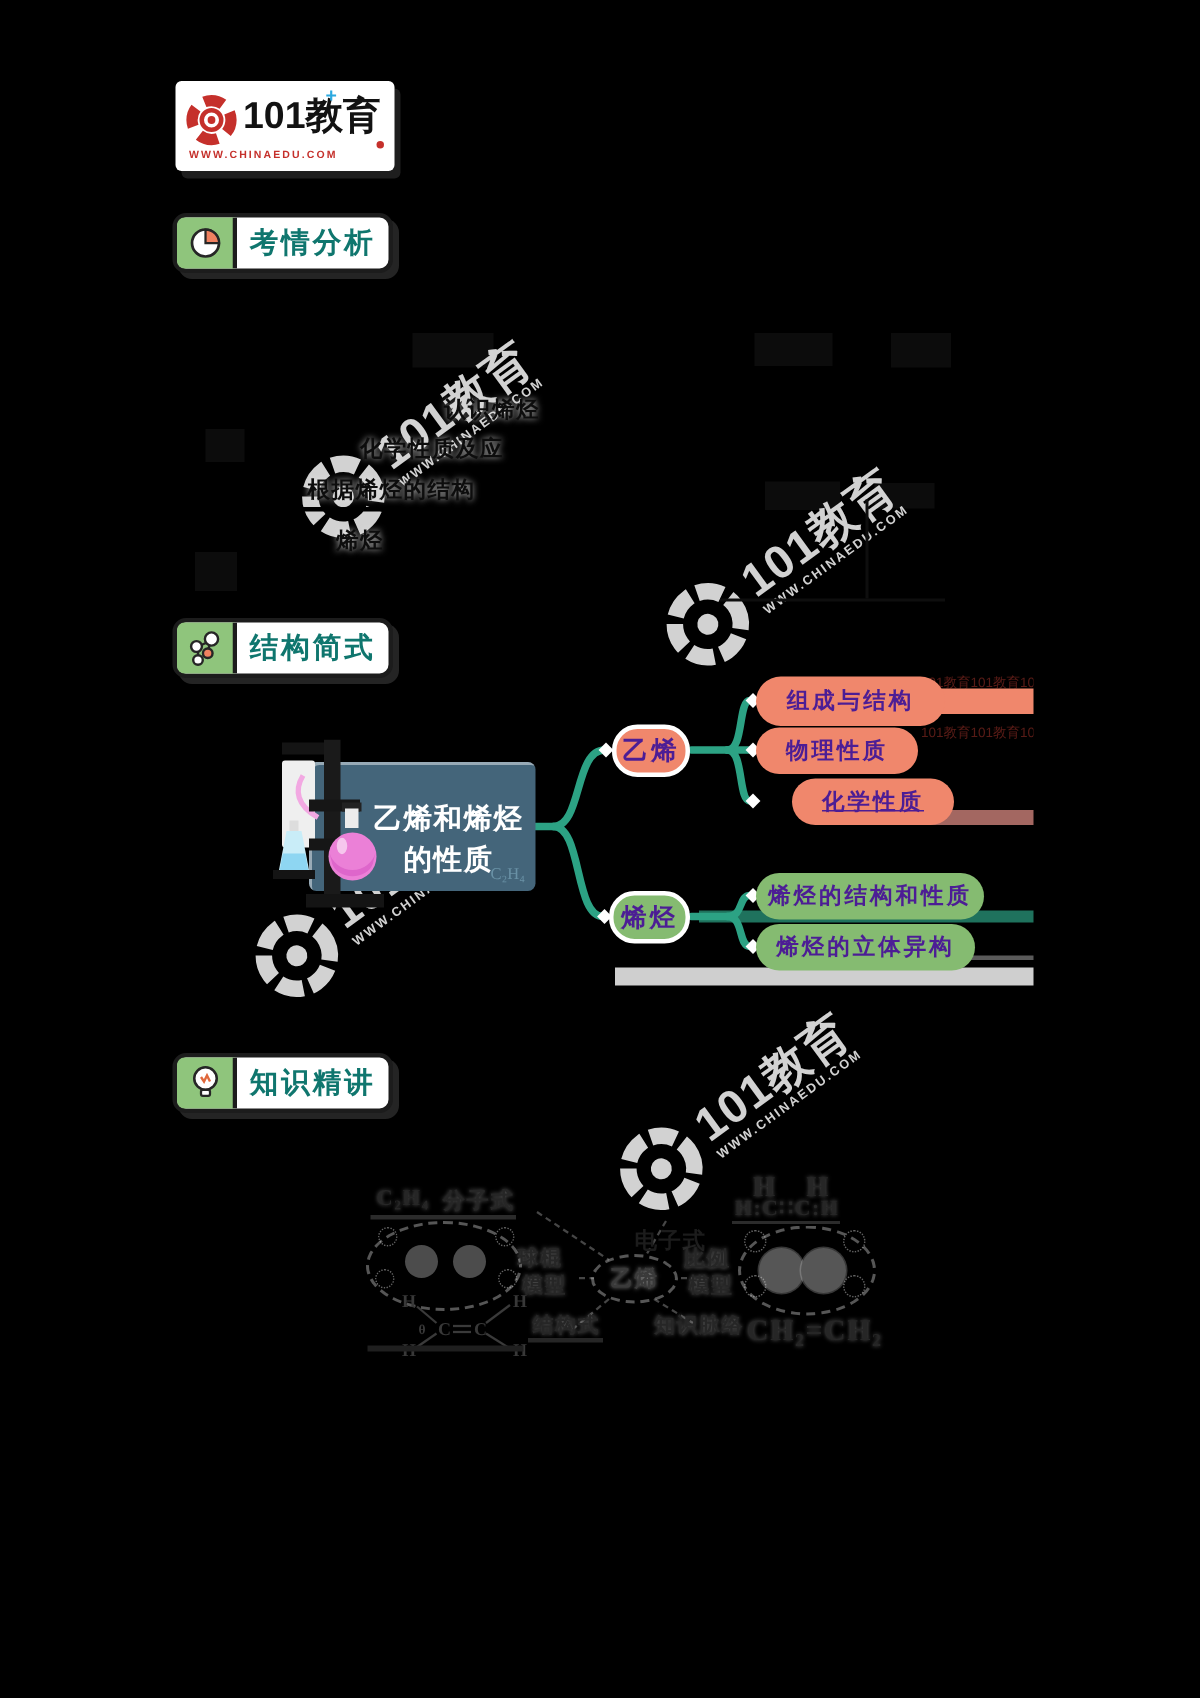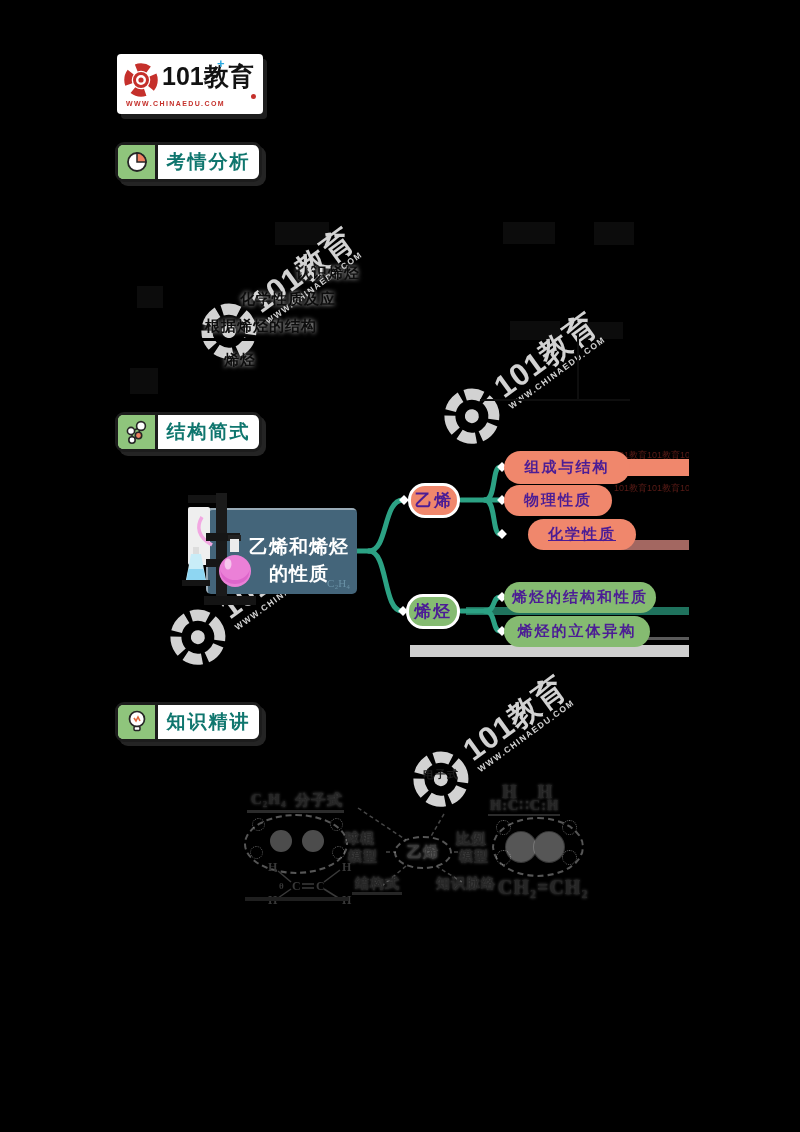--- a/index.html
+++ b/index.html
@@ -251,21 +251,21 @@
       <line x1="214" y1="74" x2="222" y2="74"></line>
       <line x1="166" y1="88" x2="142" y2="108"></line>
       <line x1="196" y1="88" x2="222" y2="104"></line>
     </g>
   </svg>
 
   <div class="abs ghost2 serif" style="left:251px;top:791px;font-size:15px;">C₂H₄</div>
   <div class="abs ghost2" style="left:295px;top:791px;font-size:15px;">分子式</div>
   <div class="abs u-line" style="left:247px;top:810px;width:97px;height:3px;background:#2b2b2b;"></div>
 
-  <div class="abs ghost2" style="left:423px;top:767px;font-size:11px;color:#1c1c1c;text-shadow:none;">电子式</div>
+  <div class="abs ghost2" style="left:423px;top:818px;font-size:15px;color:#1c1c1c;text-shadow:none;">电子式</div>
   <div class="abs ghost2 serif" style="left:502px;top:781px;font-size:19px;word-spacing:14px;">H H</div>
   <div class="abs ghost2 serif" style="left:490px;top:797px;font-size:14.5px;">H:C∷C:H</div>
   <div class="abs u-line" style="left:488px;top:814px;width:72px;height:2px;background:#2b2b2b;"></div>
 
   <div class="abs oval" style="left:244px;top:814px;width:104px;height:60px;"></div>
   <div class="abs atom" style="left:270px;top:830px;width:22px;height:22px;"></div>
   <div class="abs atom" style="left:302px;top:830px;width:22px;height:22px;"></div>
   <div class="abs atom-h" style="left:252px;top:818px;width:13px;height:13px;"></div>
   <div class="abs atom-h" style="left:250px;top:846px;width:13px;height:13px;"></div>
   <div class="abs atom-h" style="left:330px;top:818px;width:13px;height:13px;"></div>

